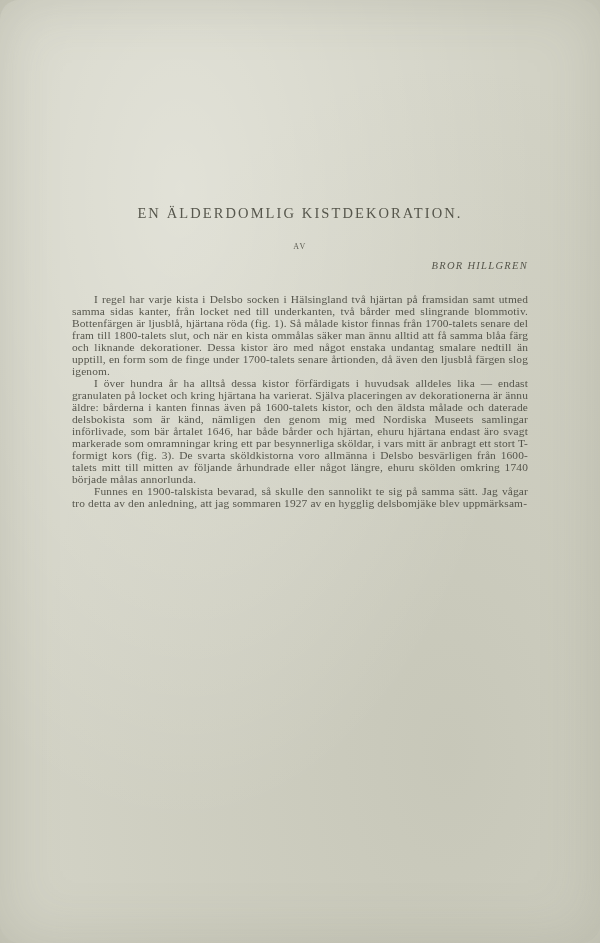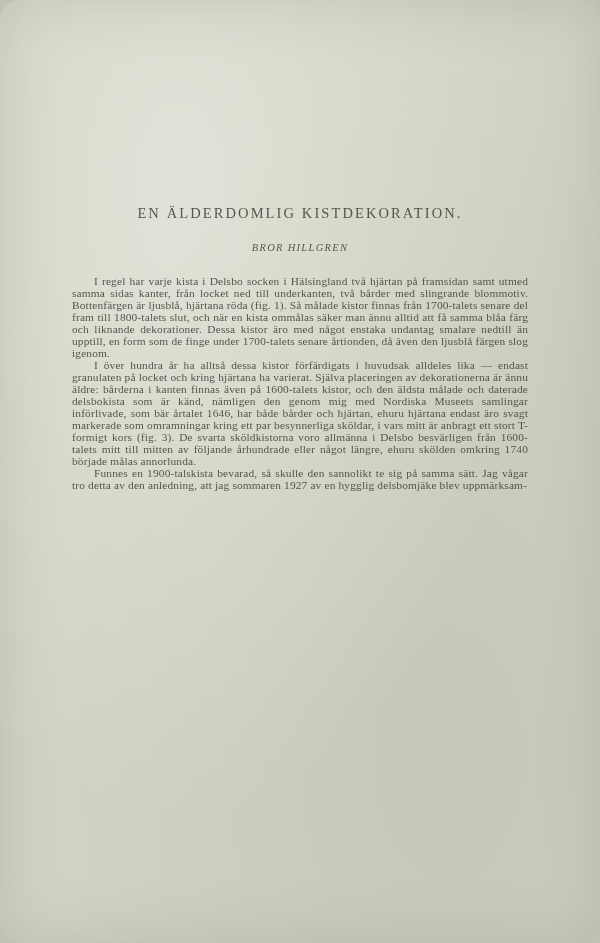--- a/index.html
+++ b/index.html
@@ -47,21 +47,21 @@
     white-space: nowrap;
   }
   .byline-av {
     text-align: center;
     font-size: 8px;
     letter-spacing: 1.6px;
     color: #4a4a40;
     margin: 0 0 9px 0;
   }
   .author {
-    text-align: center;
+    text-align: right;
     font-size: 10.5px;
     font-style: italic;
     letter-spacing: 1.3px;
     color: #44443a;
     margin: 0 0 22px 0;
   }
   p.body-par {
     margin: 0;
     text-indent: 22px;
     font-size: 11.4px;
@@ -77,20 +77,21 @@
   .faded { opacity: 0.88; }
 </style>
 </head>
 <body>
 
 <div class="page">
   <div class="text-block">
 
     <h1 class="doc-title faded">EN ÄLDERDOMLIG KISTDEKORATION.</h1>
 
+    <div class="byline-av faded">AV</div>
 
     <div class="author faded">BROR HILLGREN</div>
 
     <p class="body-par faded">I regel har varje kista i Delsbo socken i Hälsingland två hjärtan på framsidan samt utmed samma sidas kanter, från locket ned till underkanten, två bårder med slingrande blommotiv. Bottenfärgen är ljusblå, hjärtana röda (fig. 1). Så målade kistor finnas från 1700-talets senare del fram till 1800-talets slut, och när en kista ommålas säker man ännu alltid att få samma blåa färg och liknande dekorationer. Dessa kistor äro med något enstaka undantag smalare nedtill än upptill, en form som de finge under 1700-talets senare årtionden, då även den ljusblå färgen slog igenom.</p>
 
     <p class="body-par faded">I över hundra år ha alltså dessa kistor förfärdigats i huvudsak alldeles lika — endast granulaten på locket och kring hjärtana ha varierat. Själva placeringen av dekorationerna är ännu äldre: bårderna i kanten finnas även på 1600-talets kistor, och den äldsta målade och daterade delsbokista som är känd, nämligen den genom mig med Nordiska Museets samlingar införlivade, som bär årtalet 1646, har både bårder och hjärtan, ehuru hjärtana endast äro svagt markerade som omramningar kring ett par besynnerliga sköldar, i vars mitt är anbragt ett stort T-formigt kors (fig. 3). De svarta sköldkistorna voro allmänna i Delsbo besvärligen från 1600-talets mitt till mitten av följande århundrade eller något längre, ehuru skölden omkring 1740 började målas annorlunda.</p>
 
     <p class="body-par faded">Funnes en 1900-talskista bevarad, så skulle den sannolikt te sig på samma sätt. Jag vågar tro detta av den anledning, att jag sommaren 1927 av en hygglig delsbomjäke blev uppmärksam-</p>
 
   </div>

